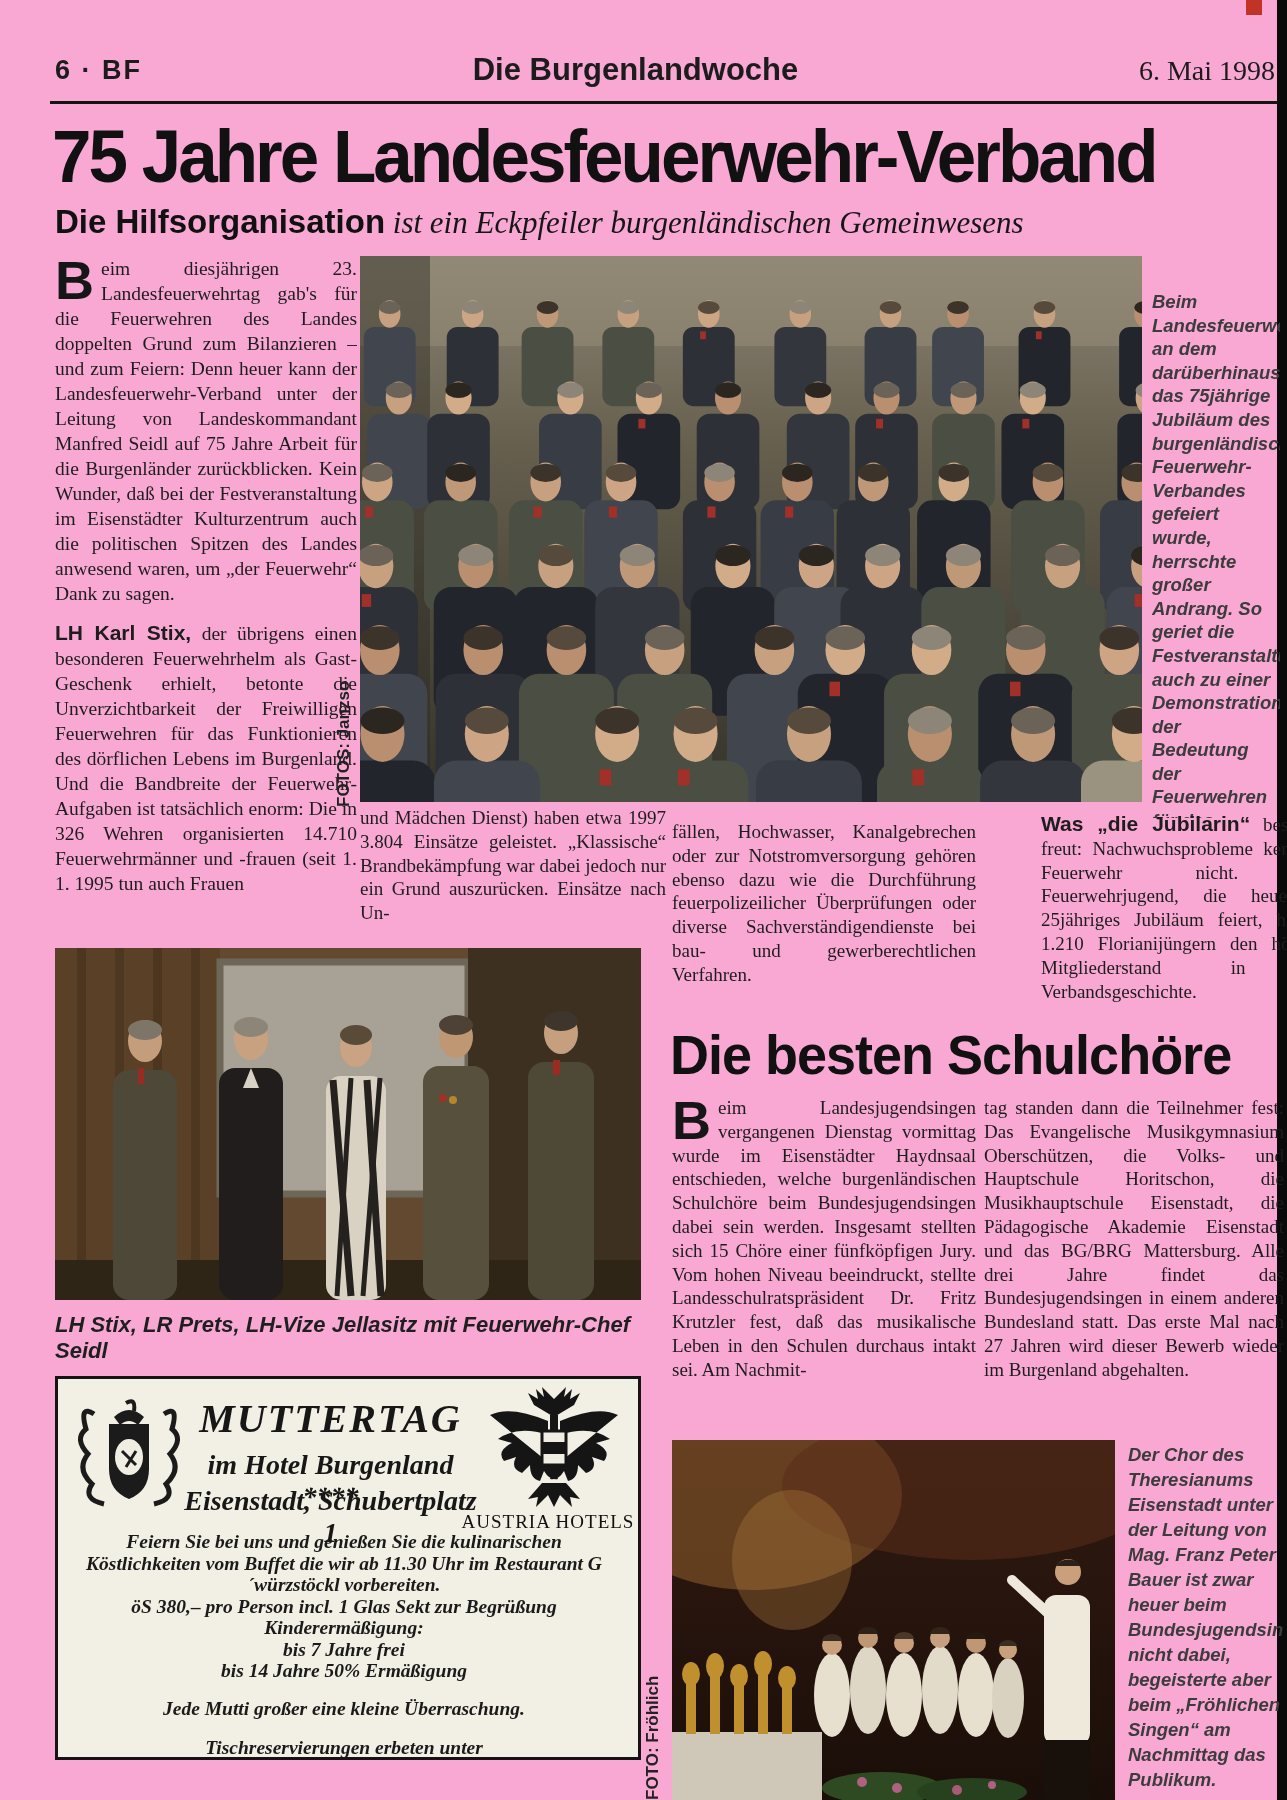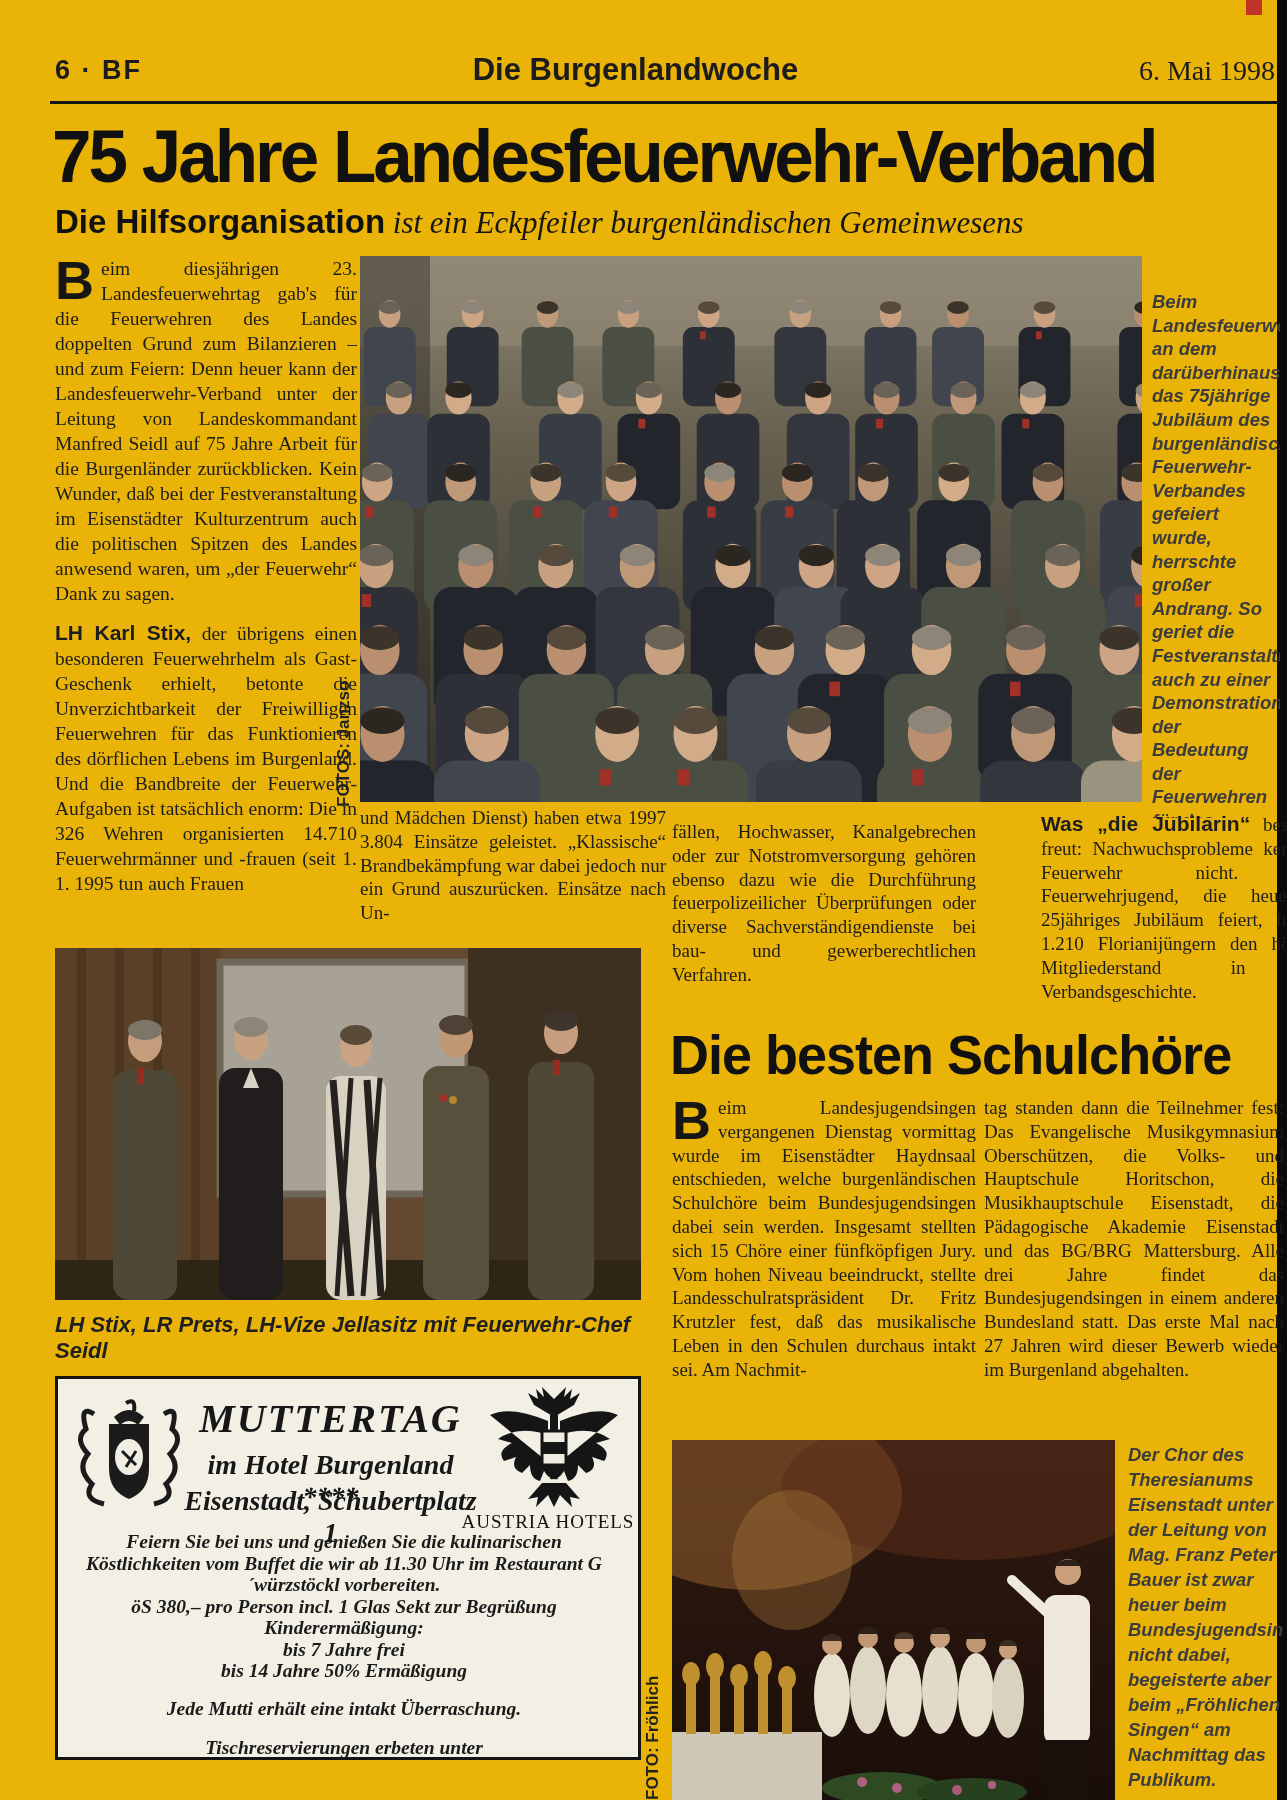--- a/index.html
+++ b/index.html
@@ -1,16 +1,16 @@
 <!DOCTYPE html>
 <html lang="de"><head>
 <meta charset="utf-8">
 <style>
   html,body{margin:0;padding:0;background:#888;}
-  .page{position:relative;width:1287px;height:1800px;background:#eab308;overflow:hidden;
+  .page{position:relative;width:1287px;height:1800px;background:#f9a8d4;overflow:hidden;
         font-family:"Liberation Serif",serif;color:#1c1c1c;}
   .abs{position:absolute;}
   
   .hdr-left{font-family:"Liberation Sans",sans-serif;font-weight:700;font-size:27px;letter-spacing:2px;}
   .hdr-title{font-family:"Liberation Sans",sans-serif;font-weight:700;font-size:31px;text-align:center;}
   .hdr-date{font-family:"Liberation Serif",serif;font-size:28px;text-align:right;}
   .hdr-rule{background:#141414;height:3px;}
   
   .headline1{font-family:"Liberation Sans",sans-serif;font-weight:700;font-size:71px;letter-spacing:-3px;
              white-space:nowrap;transform:scaleY(1.05);transform-origin:left top;color:#111;}
@@ -360,21 +360,21 @@
     <div class="abs ad-brand" style="right:0px;top:132px;width:180px;">AUSTRIA HOTELS</div>
     <div class="abs ad-sub" style="left:120px;right:155px;top:70px;">im Hotel Burgenland ****</div>
     <div class="abs ad-title" style="left:130px;right:165px;top:16px;">MUTTERTAG</div>
     <div class="abs ad-sub" style="left:120px;right:155px;top:106px;">Eisenstadt, Schubertplatz 1</div>
     <div class="abs" style="left:12px;right:20px;top:152px;">
       <div class="ad-body">Feiern Sie bei uns und genießen Sie die kulinarischen Köstlichkeiten vom Buffet die wir ab 11.30 Uhr im Restaurant G´würzstöckl vorbereiten.</div>
       <div class="ad-body">öS 380,– pro Person incl. 1 Glas Sekt zur Begrüßung</div>
       <div class="ad-body">Kinderermäßigung:</div>
       <div class="ad-body">bis 7 Jahre frei</div>
       <div class="ad-body">bis 14 Jahre 50% Ermäßigung</div>
-      <div class="ad-body" style="margin-top:16px;">Jede Mutti erhält eine intakt Überraschung.</div>
+      <div class="ad-body" style="margin-top:16px;">Jede Mutti großer eine kleine Überraschung.</div>
       <div class="ad-body" style="margin-top:18px;">Tischreservierungen erbeten unter</div>
       <div class="ad-body">Tel.Nr. 02682/696</div>
     </div>
   </div>
 
   <div class="abs" style="left:672px;top:1440px;width:443px;height:360px;">
     <svg class="photo" width="443" height="360" viewBox="0 0 443 360" preserveAspectRatio="none">
       <defs>
         <linearGradient id="stagebg" x1="0" y1="0" x2="0" y2="1">
           <stop offset="0" stop-color="#301a10"></stop>

